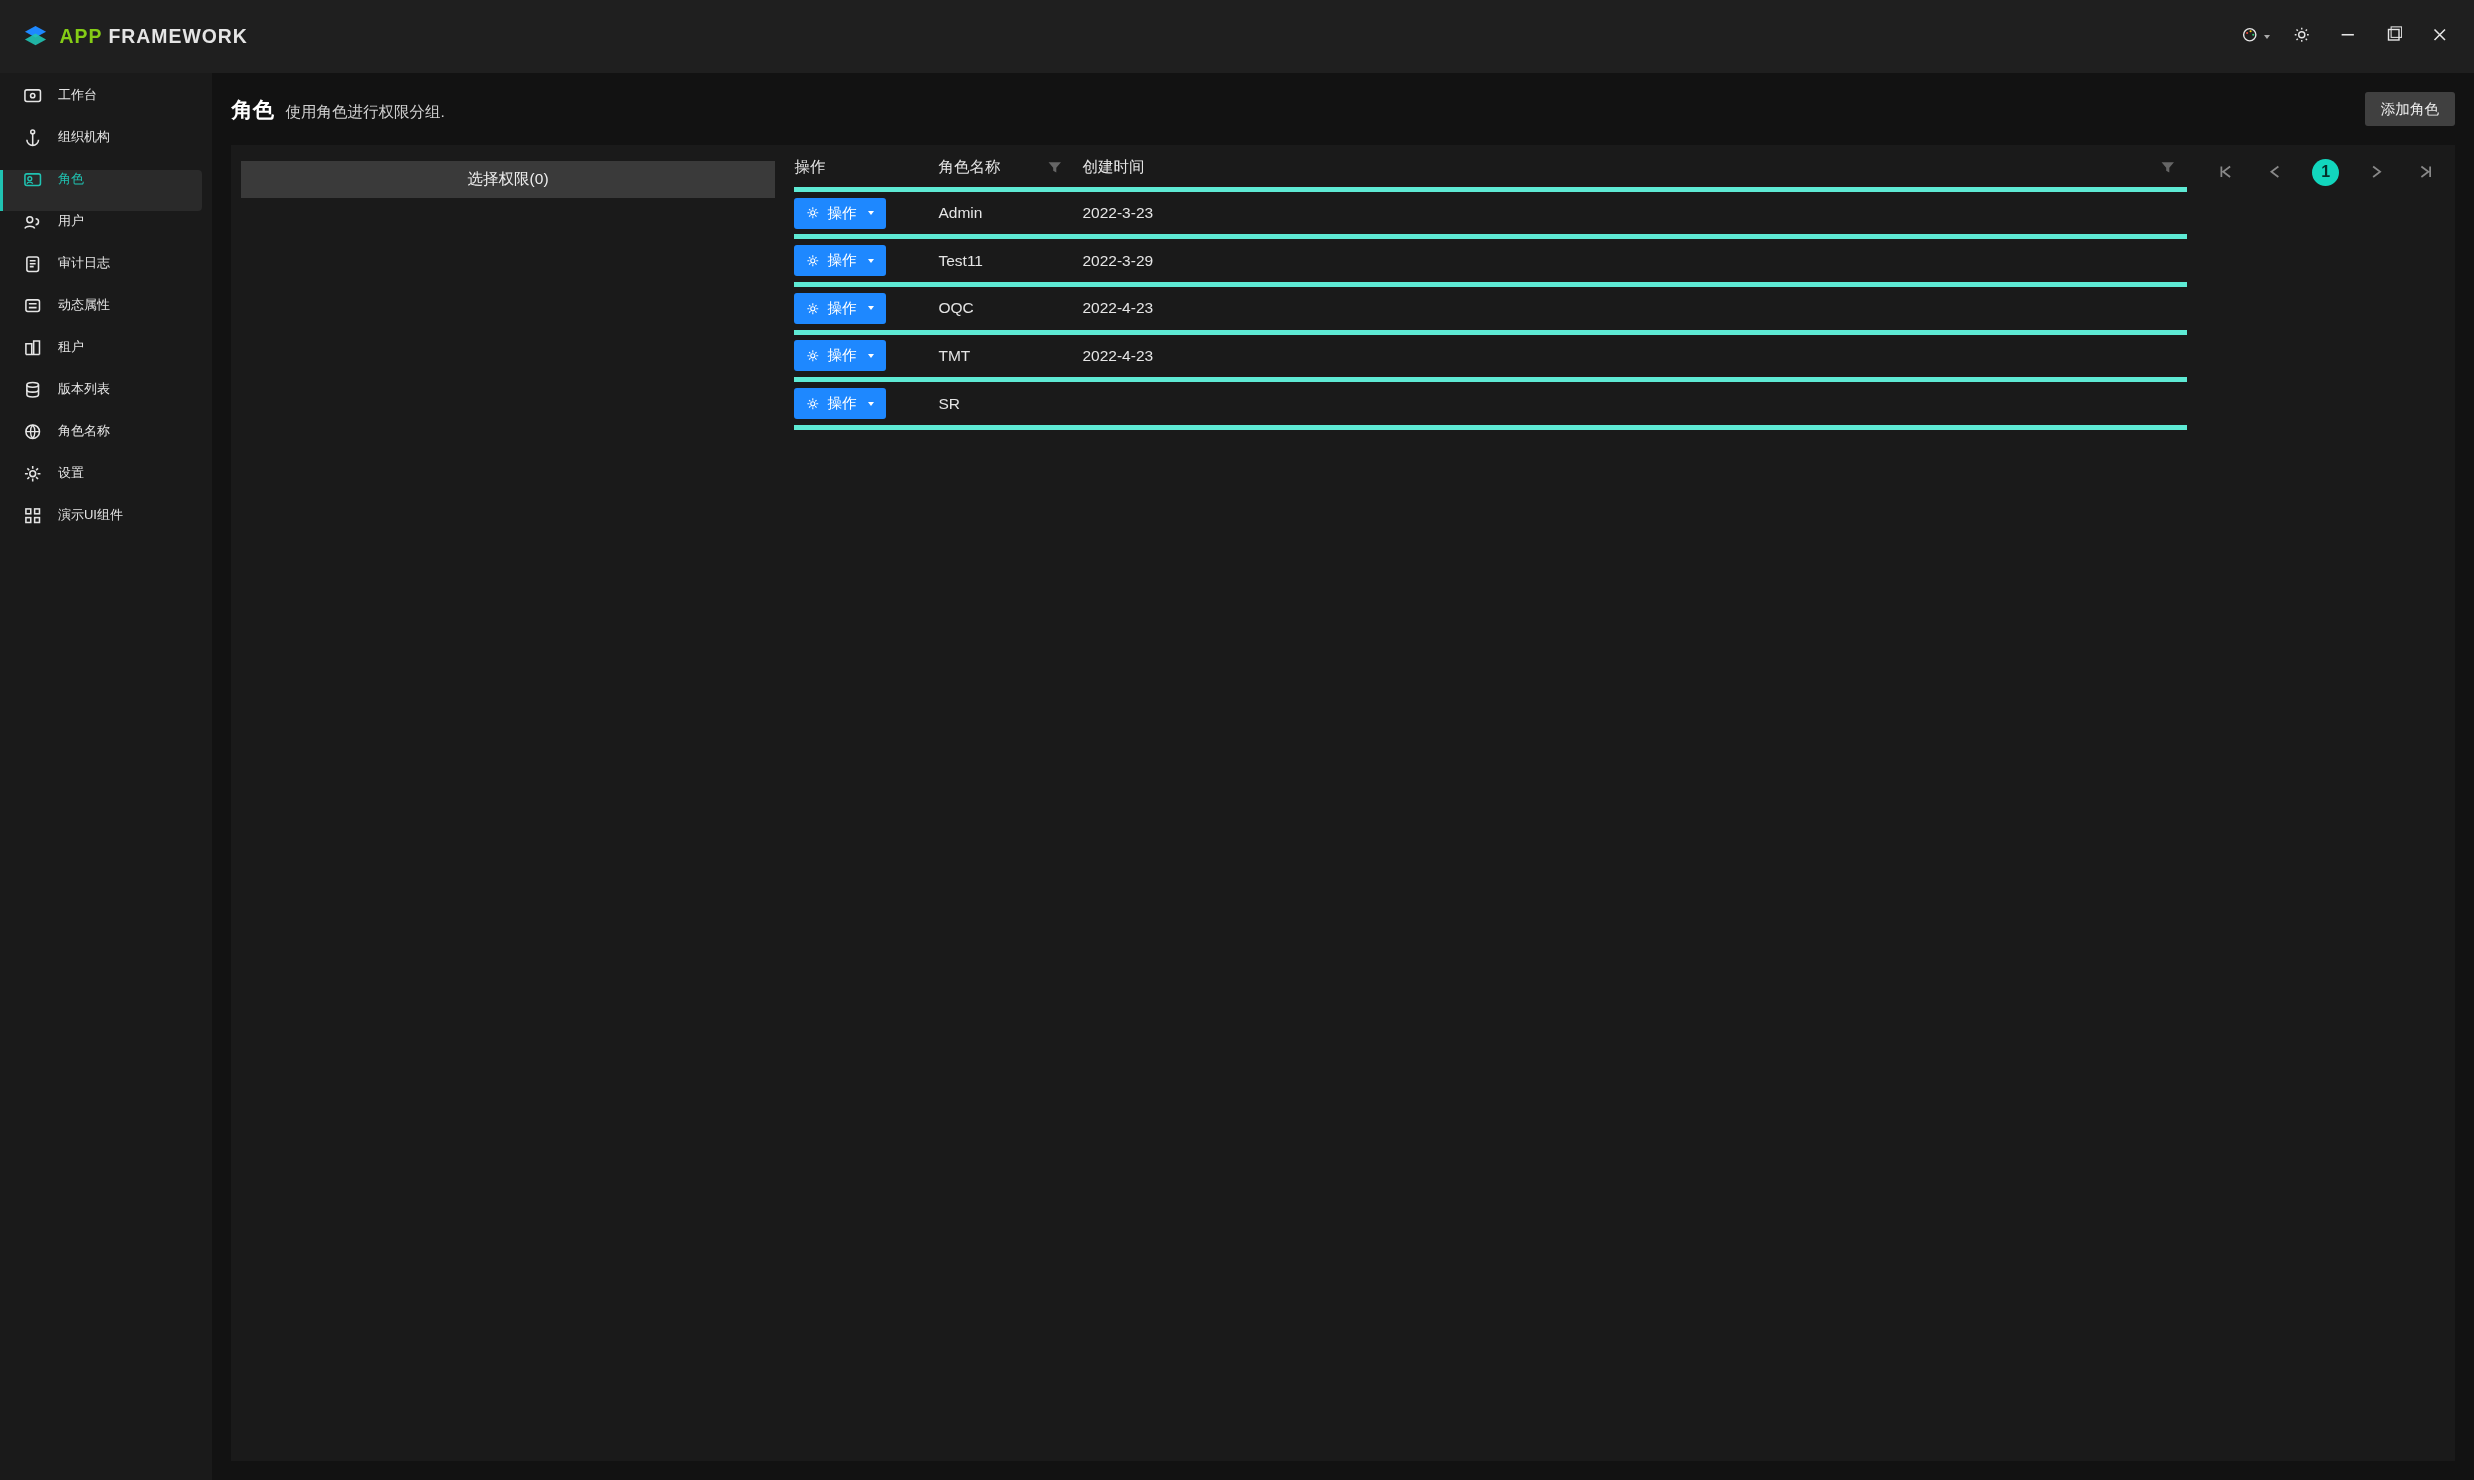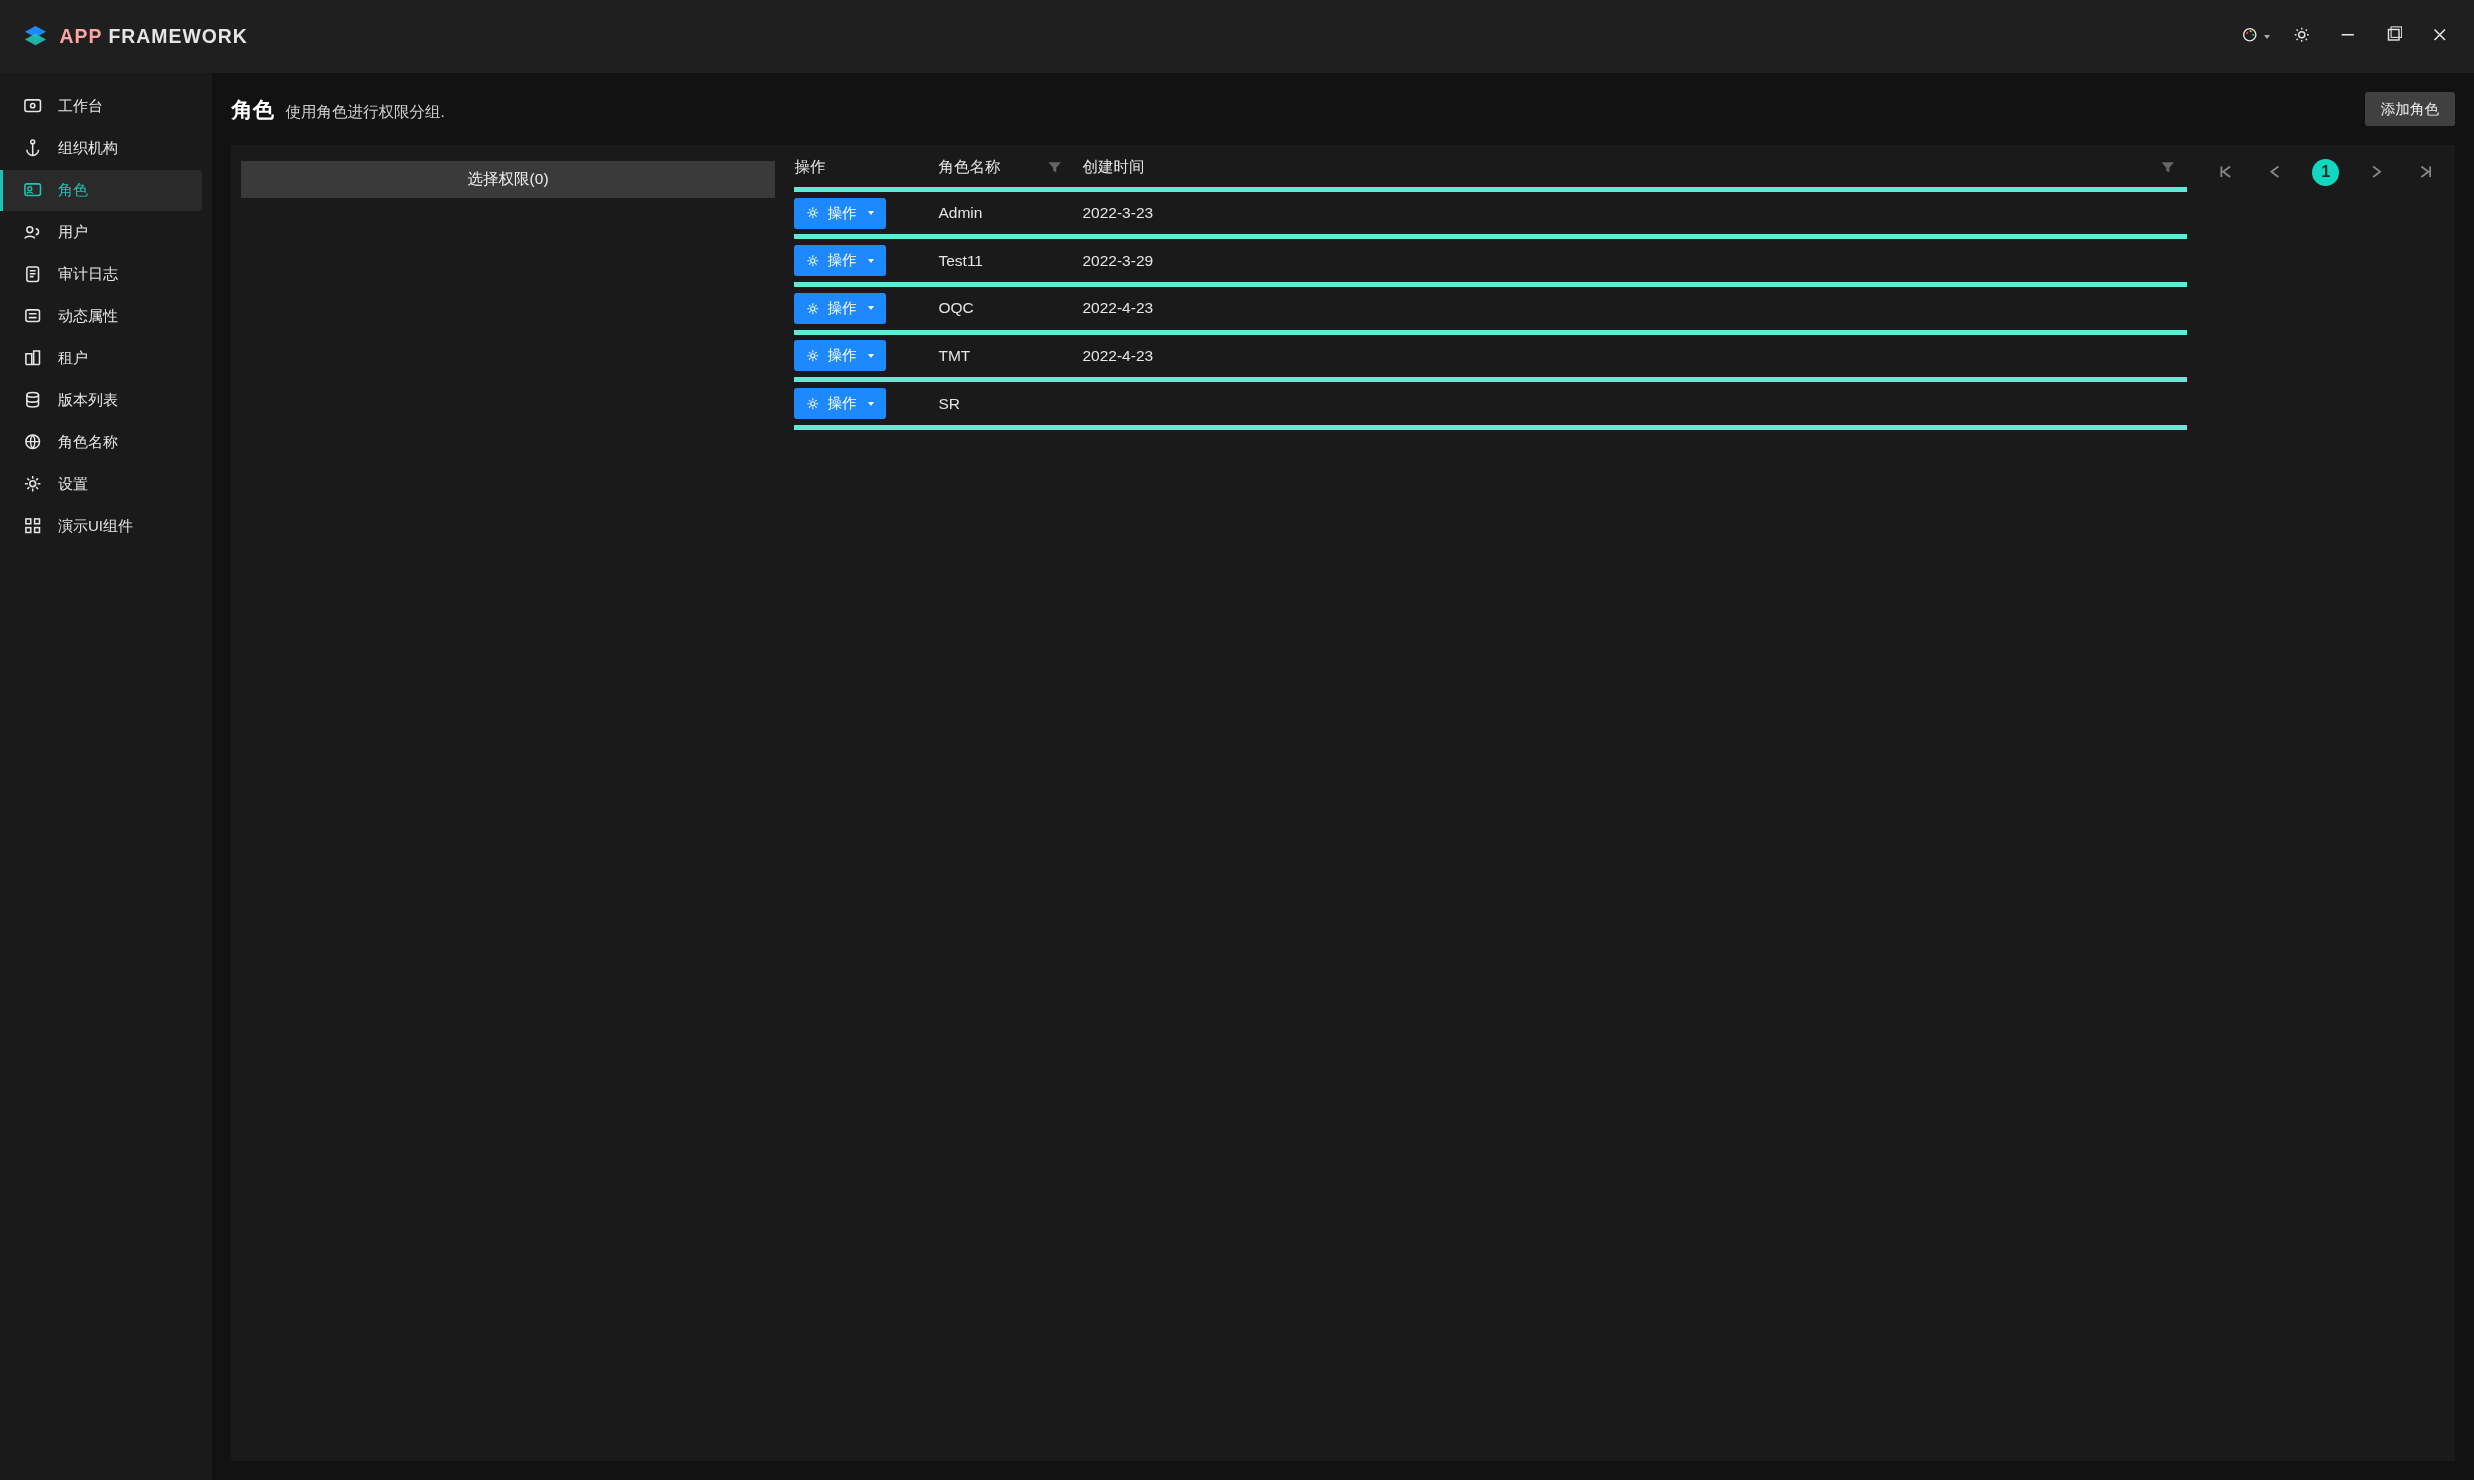--- a/index.html
+++ b/index.html
@@ -15,21 +15,21 @@
   
   .titlebar {
     height: 73px;
     background: #1f1f1f;
     display: flex;
     align-items: center;
     padding: 0 23px;
     justify-content: space-between;
   }
   .brand { display: flex; align-items: center; gap: 11.6px; font-weight: 700; font-size: 19.4px; letter-spacing: 1px; }
-  .brand-accent { color: #fca5a5; }
+  .brand-accent { color: #84cc16; }
   .brand-rest { color: #e5e5e5; }
   .brand-icon {
     width: 25px; height: 25px; position: relative;
   }
   .brand-icon svg { width: 25px; height: 25px; }
   .titlebar-right { display: flex; align-items: center; gap: 23px; }
   .titlebar-btn {
     color: #e5e5e5; width: 23px; height: 23px; display: flex; align-items: center; justify-content: center;
     cursor: pointer;
   }
@@ -40,25 +40,25 @@
   
   .main { display: flex; flex: 1; min-height: 0; }
 
   
   .sidebar {
     width: 212px;
     background: #1a1a1a;
     padding-top: 11.6px;
   }
   .side-item {
-    display: flex; align-items: center; gap: 15.5px;
+    display: flex; align-items: flex-start; gap: 15.5px;
     height: 41px;
     padding: 0 23px;
     color: #e5e5e5;
-    font-size: 15px;
+    font-size: 13px;
     cursor: pointer;
     position: relative;
     border-radius: 0 3.9px 3.9px 0;
     margin: 1px 9.7px 1px 0;
   }
   .side-item.active {
     background: #2a2a2a;
     color: #20c3b2;
   }
   .side-item.active::before {

